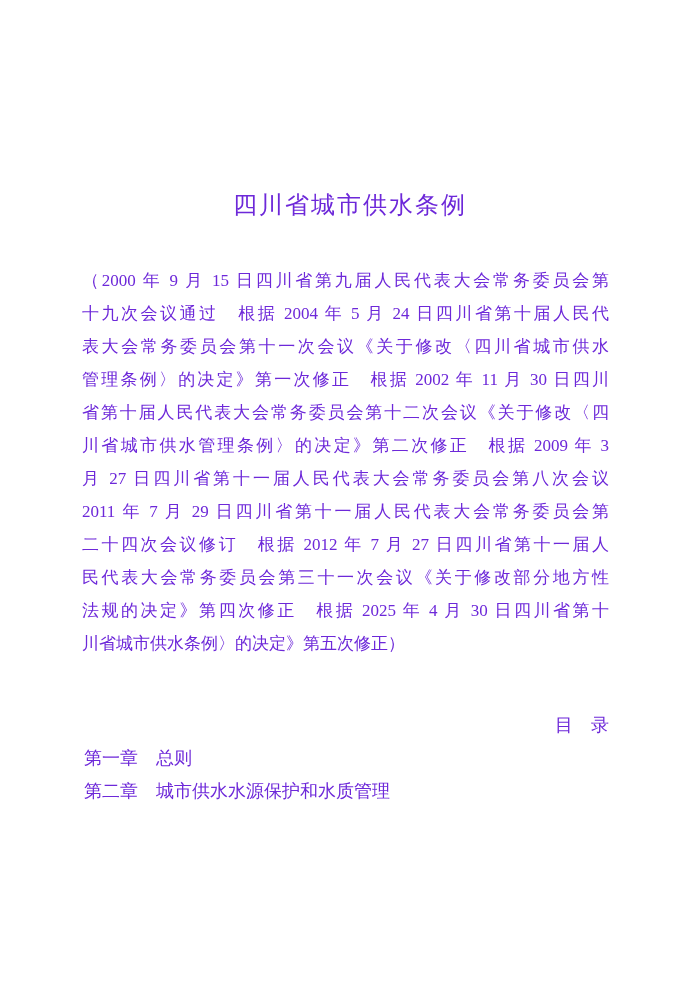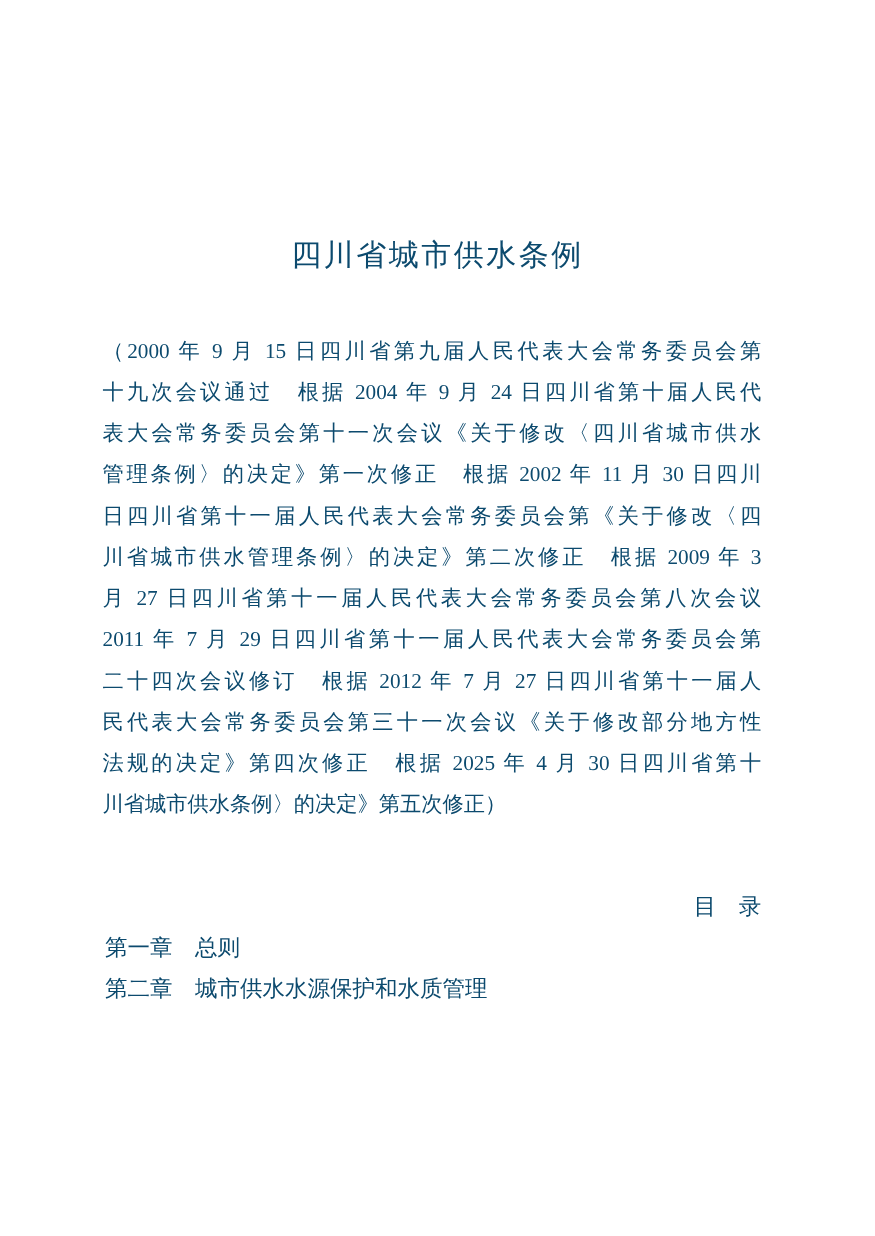--- a/index.html
+++ b/index.html
@@ -5,21 +5,21 @@
   html, body {
     margin: 0;
     padding: 0;
     background: #ffffff;
   }
   .page {
     position: relative;
     width: 700px;
     height: 989px;
     background: #ffffff;
-    color: #0c4a6e;
+    color: #6d28d9;
     font-family: "Liberation Serif", "DejaVu Serif", serif;
     overflow: hidden;
     box-sizing: border-box;
   }
   .doc-title {
     margin: 0;
     padding-top: 190px;
     text-align: center;
     font-size: 24px;
     line-height: 30px;
@@ -59,24 +59,24 @@
 </style>
 </head>
 <body>
 
 <div class="page">
 
   <h1 class="doc-title">四川省城市供水条例</h1>
 
   <div class="preamble">
     <div class="preamble-line">（2000 年 9 月 15 日四川省第九届人民代表大会常务委员会第</div>
-    <div class="preamble-line">十九次会议通过　根据 2004 年 9 月 24 日四川省第十届人民代</div>
+    <div class="preamble-line">十九次会议通过　根据 2004 年 5 月 24 日四川省第十届人民代</div>
     <div class="preamble-line">表大会常务委员会第十一次会议《关于修改〈四川省城市供水</div>
     <div class="preamble-line">管理条例〉的决定》第一次修正　根据 2002 年 11 月 30 日四川</div>
-    <div class="preamble-line">日四川省第十一届人民代表大会常务委员会第《关于修改〈四</div>
+    <div class="preamble-line">省第十届人民代表大会常务委员会第十二次会议《关于修改〈四</div>
     <div class="preamble-line">川省城市供水管理条例〉的决定》第二次修正　根据 2009 年 3</div>
     <div class="preamble-line">月 27 日四川省第十一届人民代表大会常务委员会第八次会议</div>
     <div class="preamble-line">2011 年 7 月 29 日四川省第十一届人民代表大会常务委员会第</div>
     <div class="preamble-line">二十四次会议修订　根据 2012 年 7 月 27 日四川省第十一届人</div>
     <div class="preamble-line">民代表大会常务委员会第三十一次会议《关于修改部分地方性</div>
     <div class="preamble-line">法规的决定》第四次修正　根据 2025 年 4 月 30 日四川省第十</div>
     <div class="preamble-line last">川省城市供水条例〉的决定》第五次修正）</div>
   </div>
 
   <div class="toc-heading">目　录</div>

